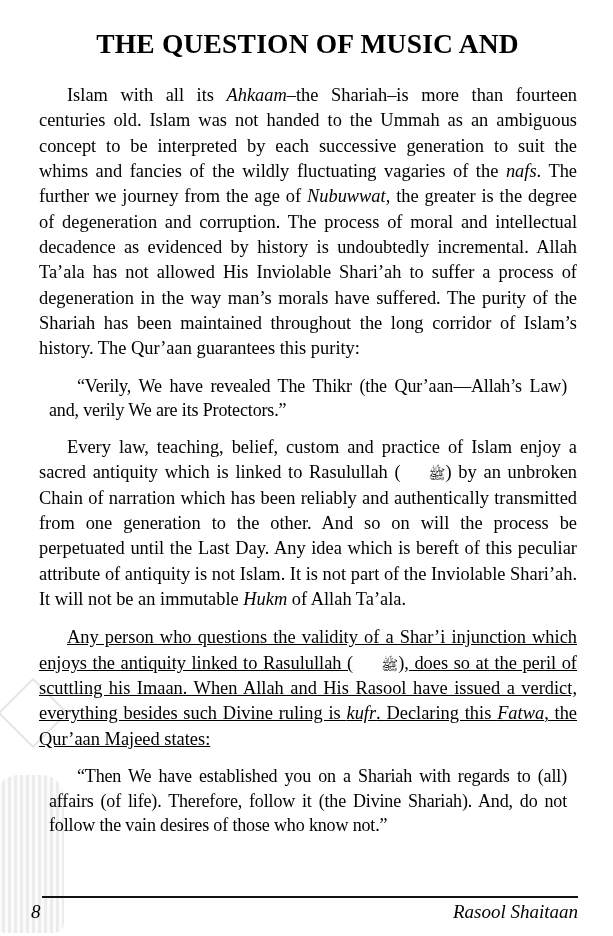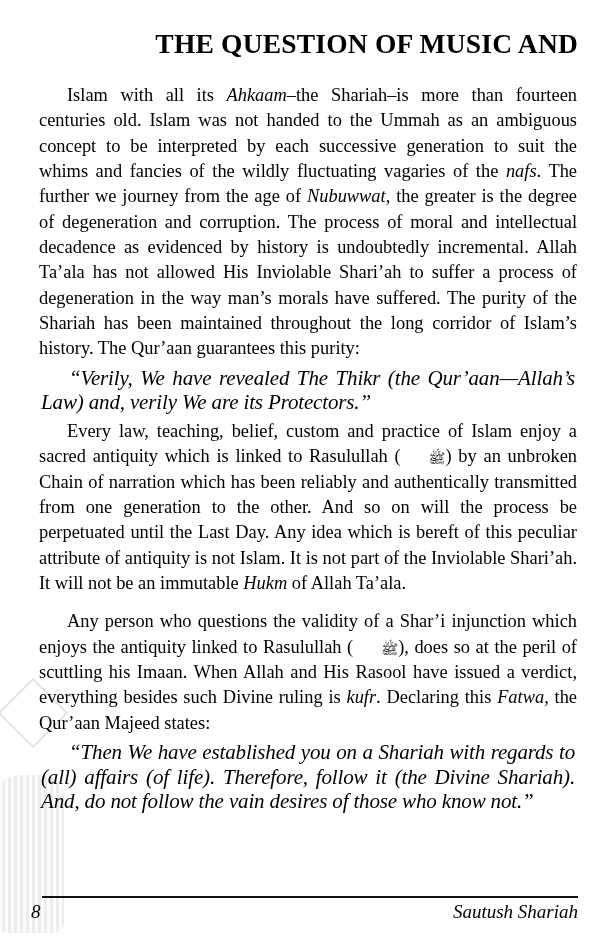--- a/index.html
+++ b/index.html
@@ -56,21 +56,21 @@
     inset: 0;
     z-index: 2;
   }
 
   
   #chapter-title {
     position: absolute;
     left: 37px;
     top: 8px;
     width: 541px;
-    text-align: right;
+    text-align: center;
     font-weight: bold;
     font-size: 27.5px;
     line-height: 35px;
     letter-spacing: 0.2px;
     font-family: "Liberation Serif", "DejaVu Serif", serif;
   }
 
   
   #body-column {
     position: absolute;
@@ -83,30 +83,29 @@
     font-size: 18.4px;
     line-height: 25.35px;
     text-align: justify;
     text-justify: inter-word;
     margin: 2px;
     text-indent: 28px;
     -webkit-hyphens: none;
     hyphens: none;
   }
 
-  .para + .para { margin-top: 0; }
+  .para + .para { margin-top: 0; text-decoration: underline; }
   .para.spaced-before { margin-top: 13px; }
 
   .quote {
-    font-size: 21px;
+    font-size: 18px;
     line-height: 24.6px;
-    font-style: italic;
     text-align: justify;
     text-justify: inter-word;
-    margin: 4px;
+    margin: 12px;
     text-indent: 28px;
     letter-spacing: -0.15px;
   }
 
   .arabic-glyph {
     font-family: "DejaVu Sans", sans-serif;
     font-size: 14px;
     font-style: normal;
     line-height: 0;
     display: inline-block;
@@ -168,16 +167,16 @@
     <p class="para spaced-before"><span>Any person who questions the validity of a Shar’i injunction which enjoys the antiquity linked to Rasulullah (</span><span class="arabic-glyph">ﷺ</span><span>), does so at the peril of scuttling his Imaan. When Allah and His Rasool have issued a verdict, everything besides such Divine ruling is </span><em>kufr</em><span>. Declaring this </span><em>Fatwa</em><span>, the Qur’aan Majeed states:</span></p>
 
     <p class="quote"><span>“Then We have established you on a Shariah with regards to (all) affairs (of life). Therefore, follow it (the Divine Shariah). And, do not follow the vain desires of those who know not.”</span></p>
 
 
   </div>
 
   <div id="footer">
     <div id="footer-rule"></div>
     <div id="page-number">8</div>
-    <div id="running-title">Sautush Shariah</div>
+    <div id="running-title">Rasool Shaitaan</div>
   </div>
 
 </div>
 
 </body></html>

